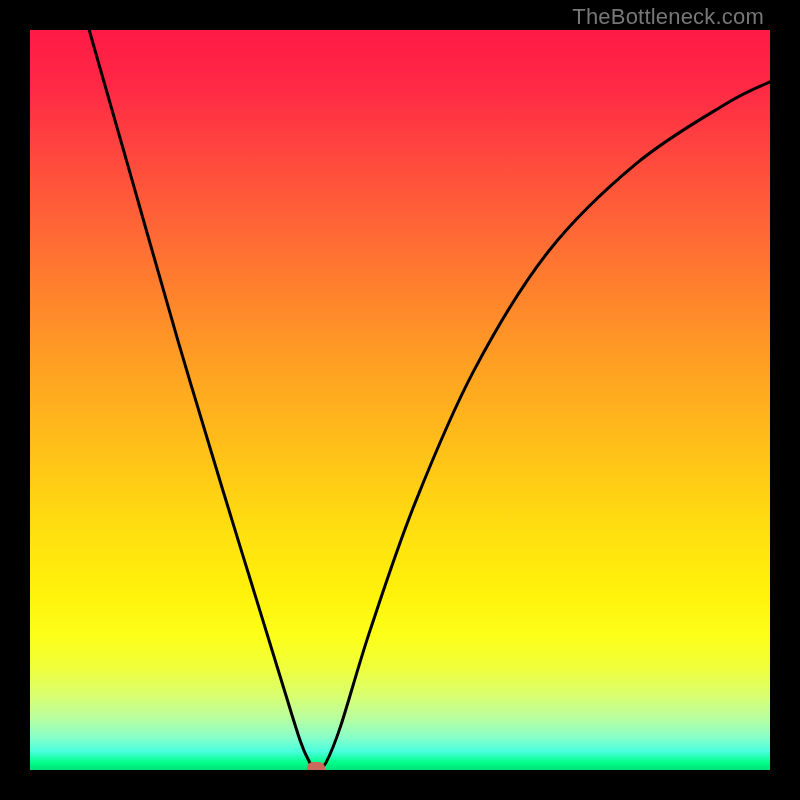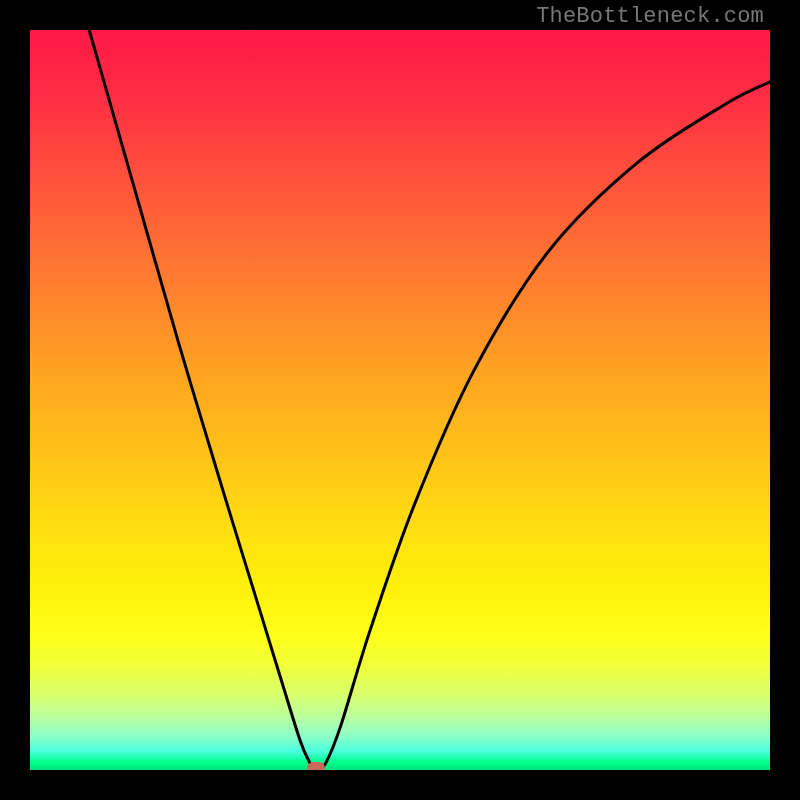--- a/index.html
+++ b/index.html
@@ -11,21 +11,20 @@
     overflow: hidden;
     font-family: Arial, Helvetica, sans-serif;
   }
   .frame {
     position: absolute;
     top: 0;
     left: 0;
     width: 772px;
     height: 800px;
     background: #000;
-    font-family: Liberation Mono, monospace;
   }
   .plot-area {
     position: absolute;
     top: 30px;
     left: 30px;
     width: 740px;
     height: 740px;
     overflow: hidden;
   }
   .gradient {

